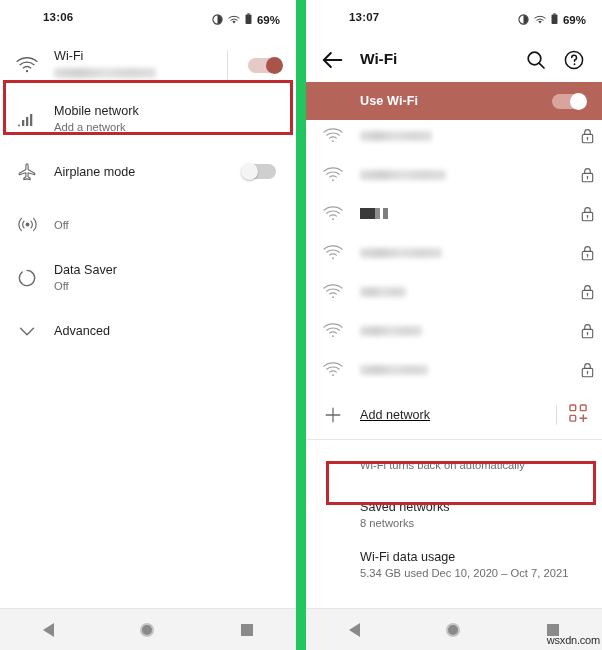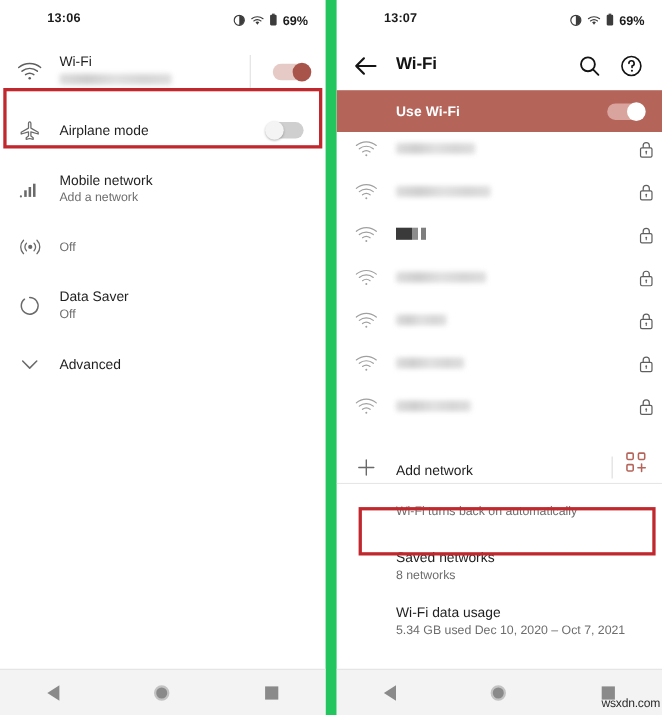--- a/index.html
+++ b/index.html
@@ -73,21 +73,21 @@
 
   
   .net { position: relative; display: flex; align-items: center; height: 39px; padding-left: 10px; }
   .net .ico { width: 34px; min-width: 34px; display: flex; justify-content: center; }
   .net .name { margin-left: 10px; flex: 1; }
   .net .lock { width: 30px; display: flex; justify-content: center; }
 
   .divider { height: 1px; background: #e6e6e6; margin: 0 0 0 0; }
 
   
-  .addnet { position: relative; display: flex; align-items: flex-end; height: 40px; padding-left: 10px; }
+  .addnet { position: relative; display: flex; align-items: center; height: 40px; padding-left: 10px; text-decoration: underline; }
   .addnet .lbl { margin-left: 10px; flex: 1; font-size: 12.6px; color: #1f1f1f; }
   .vdiv { width: 1px; height: 20px; background: #dcdcdc; margin-right: 12px; }
 
   
   .navbar {
     position: absolute; bottom: 0; left: 0; width: 296px; height: 42px;
     background: #f3f3f3; border-top: 1px solid #e4e4e4;
     display: flex; align-items: center; justify-content: space-around;
   }
   .nav-back { width: 0; height: 0; border-top: 7px solid transparent; border-bottom: 7px solid transparent; border-right: 11px solid #8a8a8a; }
@@ -150,46 +150,46 @@
       <div style="width:1px;height:30px;background:#e0e0e0;margin-right:20px;"></div>
       <div style="margin-right:14px;">
         <div class="sw-track" style="background:#e5cac5;">
           <div class="sw-thumb" style="background:#a8544a;right:-1px;"></div>
         </div>
       </div>
     </div>
 
     <div class="row">
       <div class="ico">
-        <svg width="20" height="20" viewBox="0 0 22 22">
-            <path d="M11 2c.8 0 1.2.7 1.2 1.6v4.6l7.3 4.1v1.8l-7.3-2.2v4.3l2.3 1.7v1.5L11 18.6l-3.5.8v-1.5l2.3-1.7v-4.3L2.5 14.1v-1.8l7.3-4.1V3.6C9.8 2.7 10.2 2 11 2z" fill="none" stroke="#6a6a6a" stroke-width="1.25" stroke-linejoin="round"></path>
-          </svg>
-      </div>
-      <div class="txt">
-        <div class="t1">Airplane mode</div>
-      </div>
-      <div style="margin-right:20px;">
-        <div class="sw-track" style="background:#cfcfcf;">
-          <div class="sw-thumb" style="background:#f4f4f4;left:-1px;box-shadow:0 1px 2px rgba(0,0,0,.28);"></div>
-        </div>
-      </div>
-    </div>
-
-    <div class="row">
-      <div class="ico">
         <svg width="20" height="18" viewBox="0 0 20 18">
             <circle cx="2" cy="15.6" r="1" fill="#6a6a6a"></circle>
             <rect x="5" y="10" width="2.3" height="6" fill="#6a6a6a"></rect>
             <rect x="9" y="7" width="2.3" height="9" fill="#6a6a6a"></rect>
             <rect x="13" y="4" width="2.3" height="12" fill="#6a6a6a"></rect>
           </svg>
       </div>
       <div class="txt">
         <div class="t1">Mobile network</div>
         <div class="t2">Add a network</div>
+      </div>
+    </div>
+
+    <div class="row">
+      <div class="ico">
+        <svg width="20" height="20" viewBox="0 0 22 22">
+            <path d="M11 2c.8 0 1.2.7 1.2 1.6v4.6l7.3 4.1v1.8l-7.3-2.2v4.3l2.3 1.7v1.5L11 18.6l-3.5.8v-1.5l2.3-1.7v-4.3L2.5 14.1v-1.8l7.3-4.1V3.6C9.8 2.7 10.2 2 11 2z" fill="none" stroke="#6a6a6a" stroke-width="1.25" stroke-linejoin="round"></path>
+          </svg>
+      </div>
+      <div class="txt">
+        <div class="t1">Airplane mode</div>
+      </div>
+      <div style="margin-right:20px;">
+        <div class="sw-track" style="background:#cfcfcf;">
+          <div class="sw-thumb" style="background:#f4f4f4;left:-1px;box-shadow:0 1px 2px rgba(0,0,0,.28);"></div>
+        </div>
       </div>
     </div>
 
     <div class="row">
       <div class="ico">
         <svg width="21" height="21" viewBox="0 0 22 22">
             <circle cx="11" cy="11" r="2" fill="#6a6a6a"></circle>
             <path d="M7.4 7.4a5.1 5.1 0 0 0 0 7.2M14.6 7.4a5.1 5.1 0 0 1 0 7.2" fill="none" stroke="#6a6a6a" stroke-width="1.25" stroke-linecap="round"></path>
             <path d="M4.6 4.6a9 9 0 0 0 0 12.8M17.4 4.6a9 9 0 0 1 0 12.8" fill="none" stroke="#6a6a6a" stroke-width="1.25" stroke-linecap="round"></path>
           </svg>

